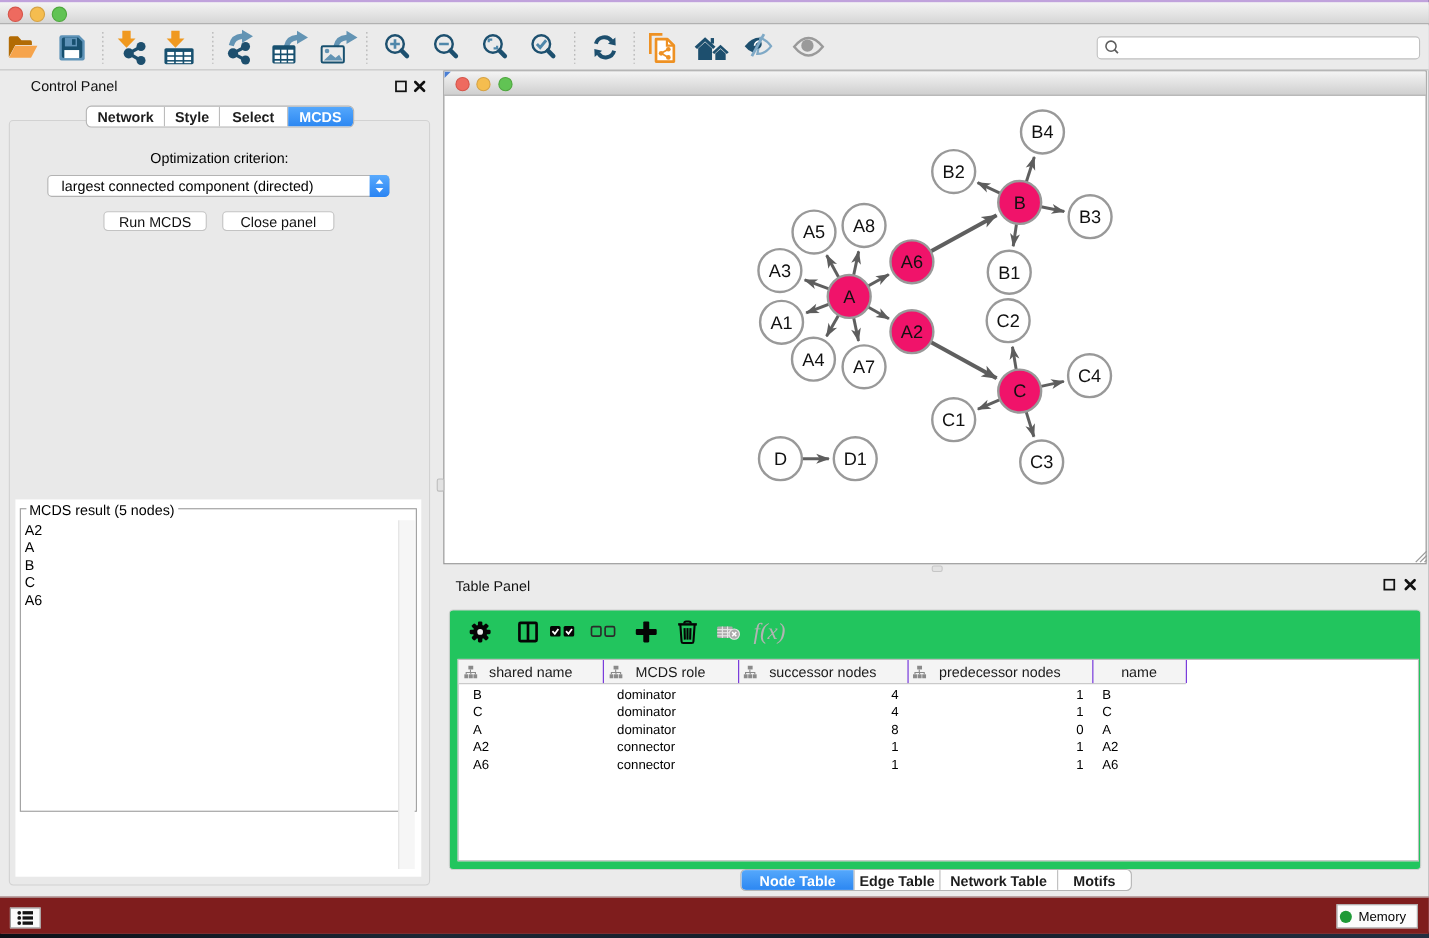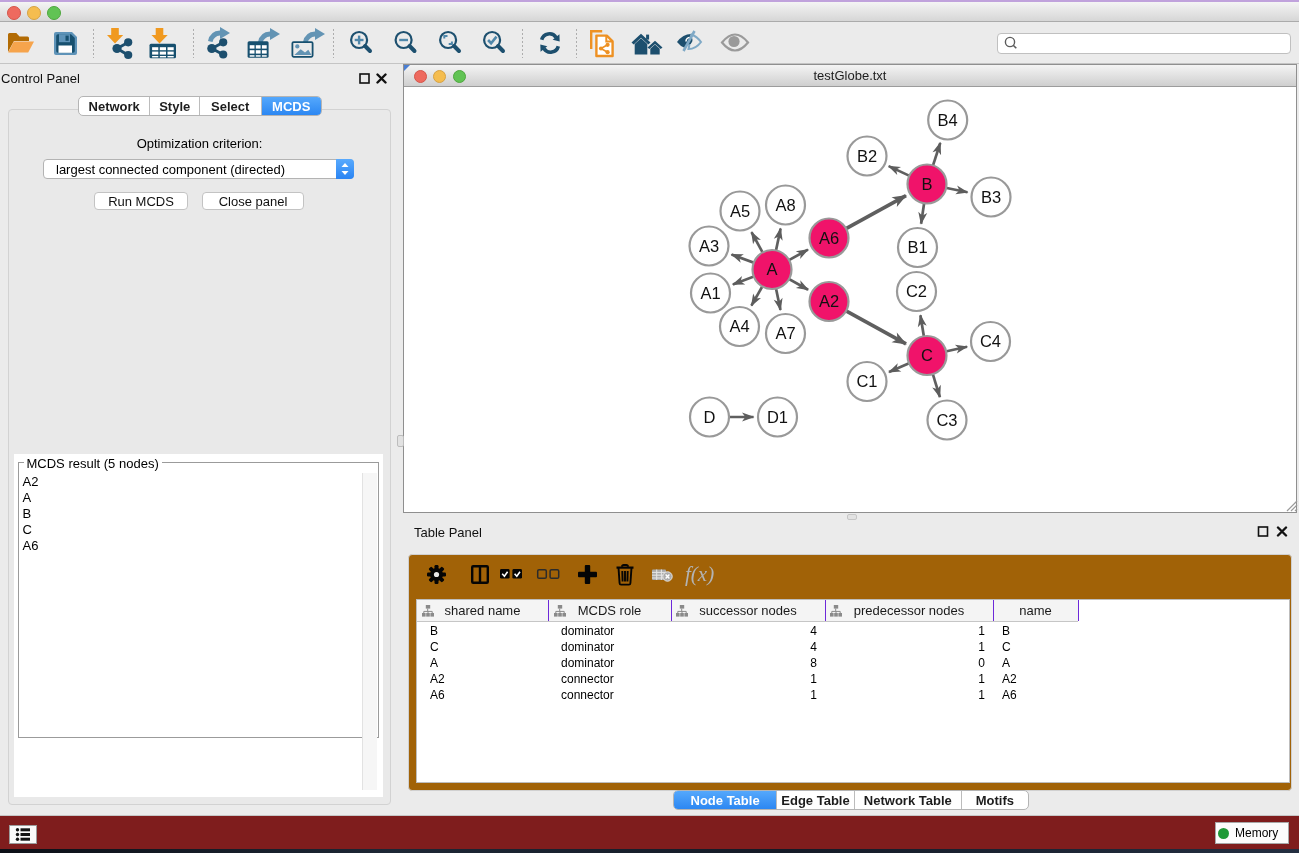--- a/index.html
+++ b/index.html
@@ -48,21 +48,21 @@
   background:linear-gradient(#59aafd,#2a84f3);border-radius:0 4px 4px 0;}
 
 #netwin{position:absolute;left:403px;top:64px;width:894px;height:449px;
   background:#fff;border:1px solid #8f8f8f;box-sizing:border-box;}
 #nettitle{position:absolute;left:0;top:0;width:100%;height:21px;
   background:linear-gradient(#f4f4f4,#cfcfcf);border-bottom:1px solid #9c9c9c;}
 .tl2{position:absolute;width:11px;height:11px;border-radius:50%;top:5px;}
 #netname{position:absolute;top:3px;width:100%;text-align:center;font-size:13px;color:#1d1d1d;}
 
 #tpanelbox{position:absolute;left:408px;top:554px;width:884px;height:237px;
-  background:#a16207;border:1px solid #d0d0d0;border-radius:4px;box-sizing:border-box;}
+  background:#22c55e;border:1px solid #d0d0d0;border-radius:4px;box-sizing:border-box;}
 #ttable{position:absolute;left:7px;top:44px;width:874px;height:184px;background:#fff;
   border:1px solid #bdbdbd;box-sizing:border-box;}
 #thead{position:absolute;left:0;top:0;width:661px;height:22px;background:#f4f4f4;
   border-bottom:1px solid #c6c6c6;box-sizing:border-box;}
 .hcell{position:absolute;top:0;height:21px;border-right:1px solid #6d28d9;
   font-size:13px;color:#1a1a1a;text-align:center;line-height:21px;}
 .trow{position:absolute;font-size:12px;color:#000;height:16px;line-height:16px;}
 
 #statusbar{position:absolute;left:0;top:815px;width:1299px;height:33px;background:#7f1d1d;
   border-top:1px solid #c6c6c6;}
@@ -237,21 +237,21 @@
       <line x1="15.2" y1="11.2" x2="18.3" y2="14.3" stroke="#5c5c5c" stroke-width="1.6"></line>
     </svg>
 </div>
 
 <div class="tsep" style="left:93px;"></div>
 <div class="tsep" style="left:193px;"></div>
 <div class="tsep" style="left:333px;"></div>
 <div class="tsep" style="left:522px;"></div>
 <div class="tsep" style="left:576px;"></div>
 
-<div class="paneltitle abs" style="left:1px;top:71px;">Control Panel</div>
+<div class="paneltitle abs" style="left:28px;top:71px;">Control Panel</div>
 <svg class="abs" style="left:359px;top:73px;" width="32" height="12" viewBox="0 0 32 12">
   <rect x="1" y="1" width="9" height="9" fill="none" stroke="#111" stroke-width="1.6"></rect>
   <path d="M18.5,1.5 L26.5,9.5 M26.5,1.5 L18.5,9.5" stroke="#111" stroke-width="2.4" stroke-linecap="round"></path>
 </svg>
 <div id="cpanelbox"></div>
 <div class="seg" style="left:78px;top:96px;width:244px;">
   <div style="width:72px;">Network</div>
   <div style="width:50px;">Style</div>
   <div style="width:62px;">Select</div>
   <div style="width:60px;" class="sel">MCDS</div>
@@ -272,21 +272,20 @@
     <div id="mlist">A2<br>A<br>B<br>C<br>A6</div>
     <div id="mscroll"></div>
   </div>
 </div>
 
 <div id="netwin">
   <div id="nettitle">
     <div class="tl2" style="left:9.5px;background:#ee6a5f;border:0.5px solid #d5554a;"></div>
     <div class="tl2" style="left:29px;background:#f5bd4f;border:0.5px solid #d6a243;"></div>
     <div class="tl2" style="left:49px;background:#61c354;border:0.5px solid #4ea73e;"></div>
-    <div id="netname">testGlobe.txt</div>
   </div>
   <div id="graph" style="position:absolute;left:-1px;top:20px;">
 <svg width="892" height="427" viewBox="0 0 892 427">
 <defs>
 <marker id="ah" markerWidth="15" markerHeight="11" refX="12" refY="5" orient="auto" markerUnits="userSpaceOnUse">
 <path d="M0.5,0.5 L13,5 0.5,9.5 3.8,5 Z" fill="#5d5d5d"></path>
           </marker>
 <marker id="ah2" markerWidth="17" markerHeight="13" refX="14" refY="6" orient="auto" markerUnits="userSpaceOnUse">
 <path d="M0.5,0.5 L15,6 0.5,11.5 4.2,6 Z" fill="#5d5d5d"></path>
           </marker>

